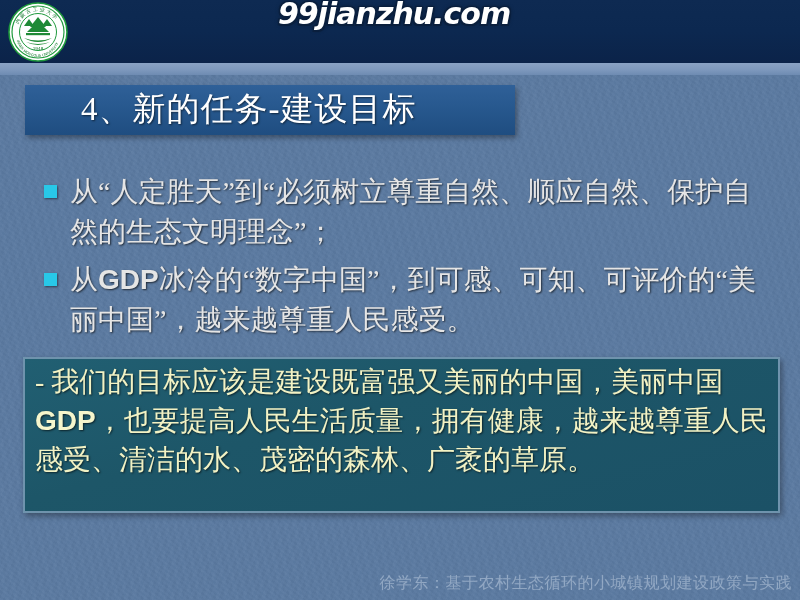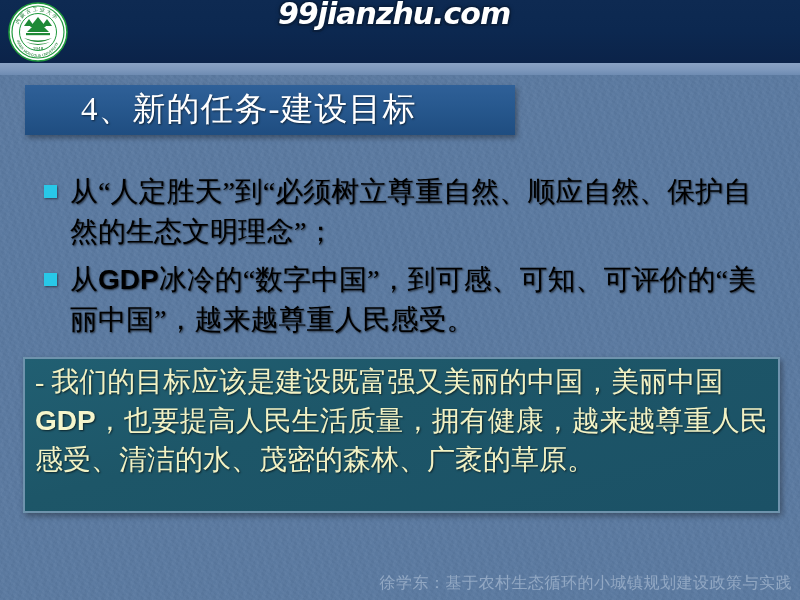--- a/index.html
+++ b/index.html
@@ -109,21 +109,21 @@
   .bullet-marker{
     width:13px; height:13px; min-width:13px;
     margin-top:13px; margin-right:13px;
     background:#28c8e8;
     box-shadow:1px 1px 2px rgba(0,0,0,.5);
   }
   .bullet-text{
     font-family:"Liberation Serif", serif;
     font-size:28px;
     line-height:40px;
-    color:#000000;
+    color:#e5e5e5;
     text-shadow:1px 1px 2px rgba(0,0,0,.65);
     letter-spacing:0px;
   }
   .bullet-text b{ font-family:"Liberation Sans", sans-serif; font-weight:bold; }
 
   
   .conclusion{
     position:absolute; left:23px; top:357px;
     width:757px; height:156px;
     background:linear-gradient(165deg,#215f72 0%,#1d5668 40%,#1b5166 100%);

